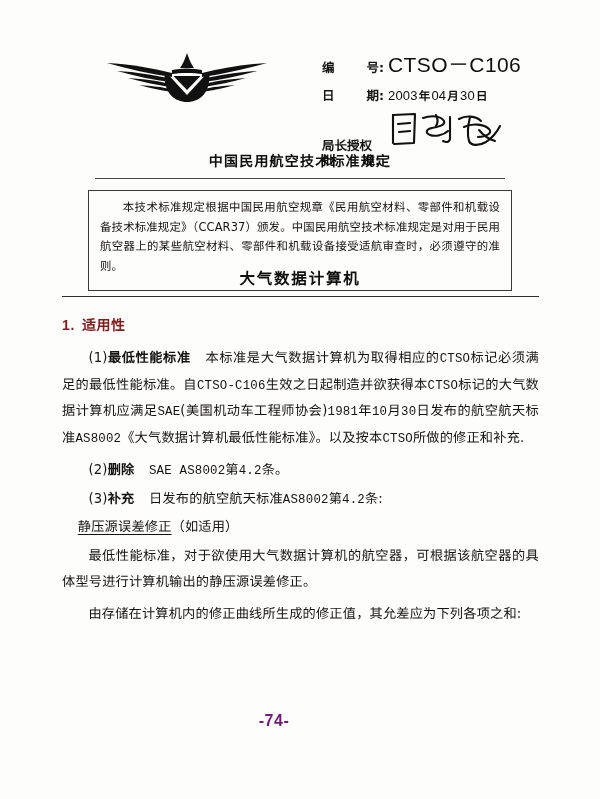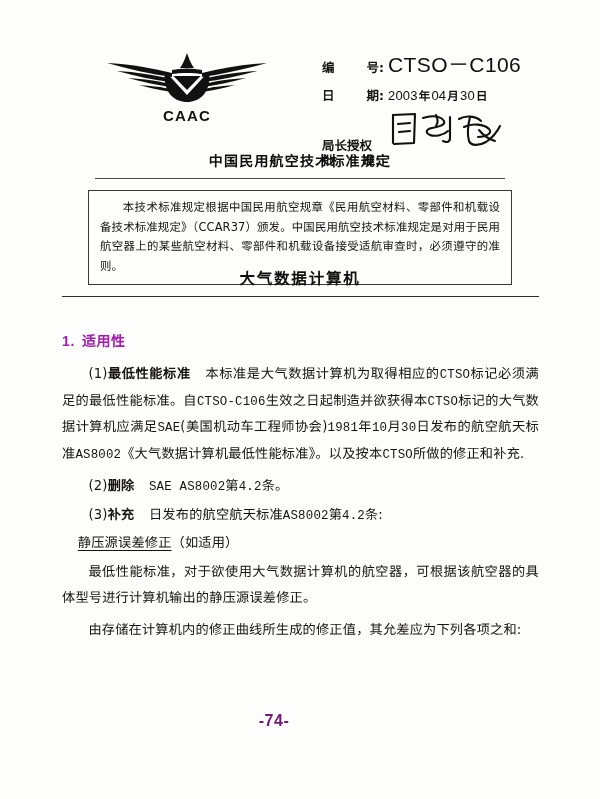--- a/index.html
+++ b/index.html
@@ -130,21 +130,21 @@
   }
 
   
   .notice {
     position: absolute;
     left: 88px;
     top: 190px;
     width: 424px;
     box-sizing: border-box;
     border: 1.3px solid #3a3a3a;
-    padding: 7px 11px 8px 11px;
+    padding: 7px 11px 14px 11px;
     font-size: 11.4px;
     line-height: 1.72;
     letter-spacing: 0.15px;
     text-align: justify;
     font-family: "DejaVu Sans", sans-serif;
     color: #15110f;
   }
   .notice p {
     margin: 0;
     text-indent: 2em;
@@ -177,22 +177,22 @@
     position: absolute;
     left: 62px;
     top: 314px;
     width: 477px;
   }
   .heading-1 {
     font-size: 14px;
     font-weight: bold;
     font-family: "DejaVu Sans", sans-serif;
     letter-spacing: 0.6px;
-    margin: 16px 0 11px 0;
-    color: #a21caf;
+    margin: 0 0 11px 0;
+    color: #7f1d1d;
   }
   .heading-1 .num {
     font-family: "Liberation Sans", sans-serif;
     margin-right: 7px;
   }
 
   p.para {
     margin: 0 0 6px 0;
     font-size: 13.2px;
     line-height: 1.98;
@@ -260,21 +260,20 @@
 
           <path d="M310 52 C272 54 234 60 202 68 L202 74 C236 70 274 62 310 52 Z"></path>
 
           <path d="M288 66 C256 68 226 72 204 78 L204 84 C230 80 260 74 288 66 Z"></path>
 
           <path d="M266 80 C240 82 218 84 206 88 L206 93 C226 90 246 86 266 80 Z"></path>
 
           <path d="M140 50 C150 48 158 48 170 47 C182 48 190 48 200 50 L200 58 C186 55 154 55 140 58 Z"></path>
         </g>
       </svg>
-      <div class="logo-text">CAAC</div>
     </div>
 
     <div class="meta">
 
       <div class="meta-row">
         <div class="meta-label spread">
           <span>编</span>
           <span>号:</span>
         </div>
         <div class="meta-value">CTSO－C106</div>

